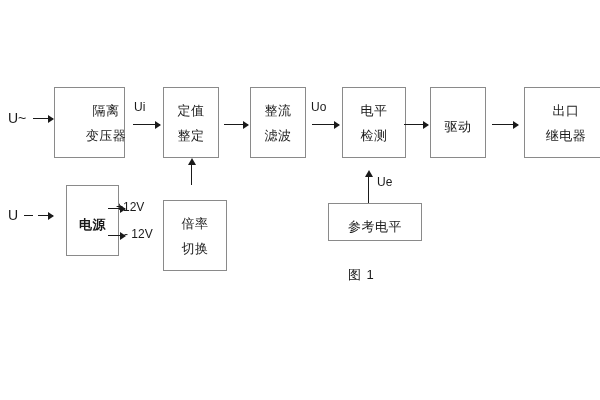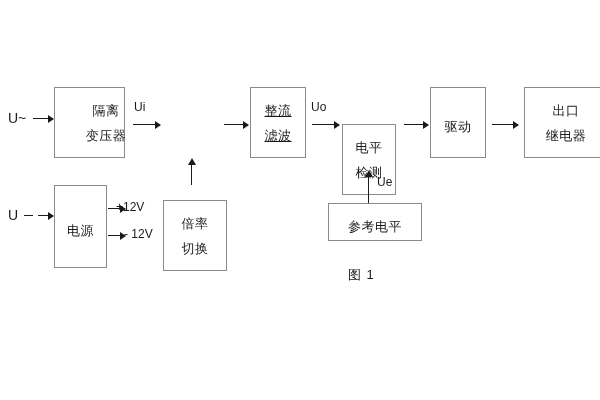--- a/index.html
+++ b/index.html
@@ -112,32 +112,36 @@
   <div class="arrow-r small" style="left:33px; top:118px; width:20px;"></div>
 
   <div class="box" style="left:54px; top:87px; width:71px; height:71px;padding-left:33px;">
     <span class="ln">隔离</span>
     <span class="ln">变压器</span>
   </div>
 
   <div class="lbl" style="left:134px; top:101px;">Ui</div>
   <div class="arrow-r small" style="left:133px; top:124px; width:27px;"></div>
 
+  <div class="box" style="left:163px; top:87px; width:56px; height:71px;">
+    <span class="ln">定值</span>
+    <span class="ln">整定</span>
+  </div>
 
   <div class="arrow-r small" style="left:224px; top:124px; width:24px;"></div>
 
-  <div class="box" style="left:250px; top:87px; width:56px; height:71px;text-decoration:underline;">
+  <div class="box" style="left:250px; top:87px; width:56px; height:71px;">
     <span class="ln">整流</span>
     <span class="ln">滤波</span>
   </div>
 
   <div class="lbl" style="left:311px; top:101px;">Uo</div>
   <div class="arrow-r small" style="left:312px; top:124px; width:27px;"></div>
 
-  <div class="box" style="left:342px; top:87px; width:54px; height:71px;margin-top:37px;">
+  <div class="box" style="left:342px; top:87px; width:64px; height:71px;">
     <span class="ln">电平</span>
     <span class="ln">检测</span>
   </div>
 
   <div class="arrow-r small" style="left:404px; top:124px; width:24px;"></div>
 
   <div class="box single" style="left:430px; top:87px; width:56px; height:71px;">
     <span class="ln">驱动</span>
   </div>
 
@@ -146,21 +150,21 @@
   <div class="box" style="left:524px; top:87px; width:84px; height:71px;">
     <span class="ln">出口</span>
     <span class="ln">继电器</span>
   </div>
 
   <div class="lbl" style="left:8px; top:208px; font-size:14px;">U</div>
 
   <div class="dashseg" style="left:24px; top:215px; width:9px;"></div>
   <div class="arrow-r small" style="left:38px; top:215px; width:15px;"></div>
 
-  <div class="box single" style="left:54px; top:185px; width:53px; height:83px;">
+  <div class="box single" style="left:66px; top:185px; width:53px; height:71px;font-weight:bold;">
     <span class="ln">电源</span>
   </div>
 
   <div class="arrow-r small" style="left:108px; top:208px; width:17px;"></div>
   <div class="lbl" style="left:116px; top:201px;">+12V</div>
 
   <div class="arrow-r small" style="left:108px; top:235px; width:17px;"></div>
   <div class="lbl" style="left:124px; top:228px;">- 12V</div>
 
   <div class="box" style="left:163px; top:200px; width:64px; height:71px;">

